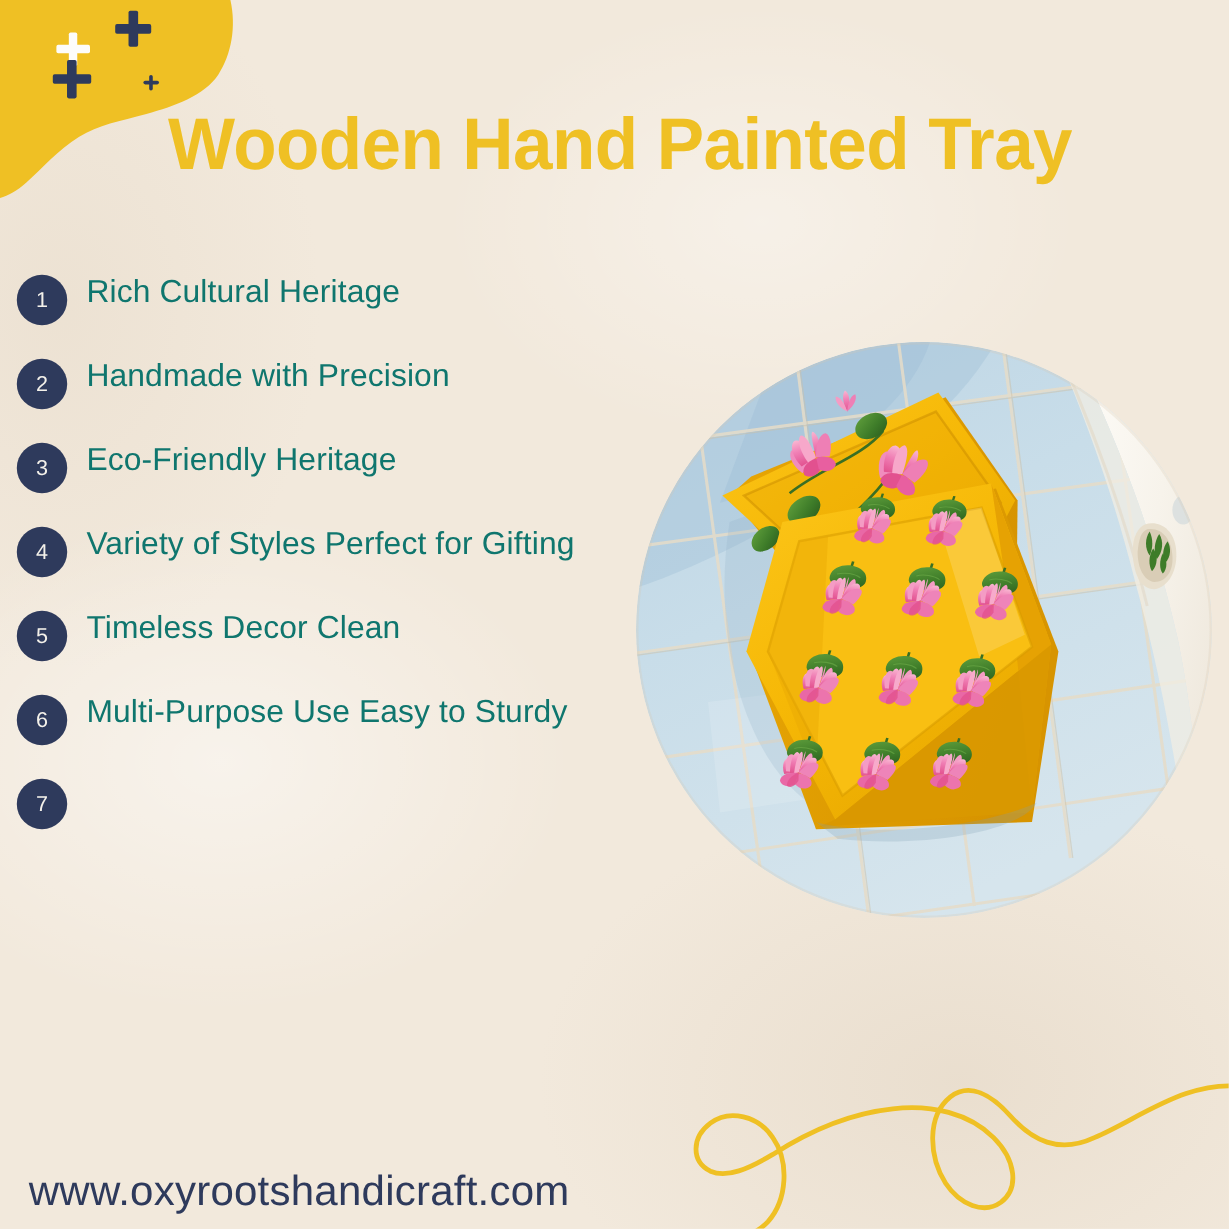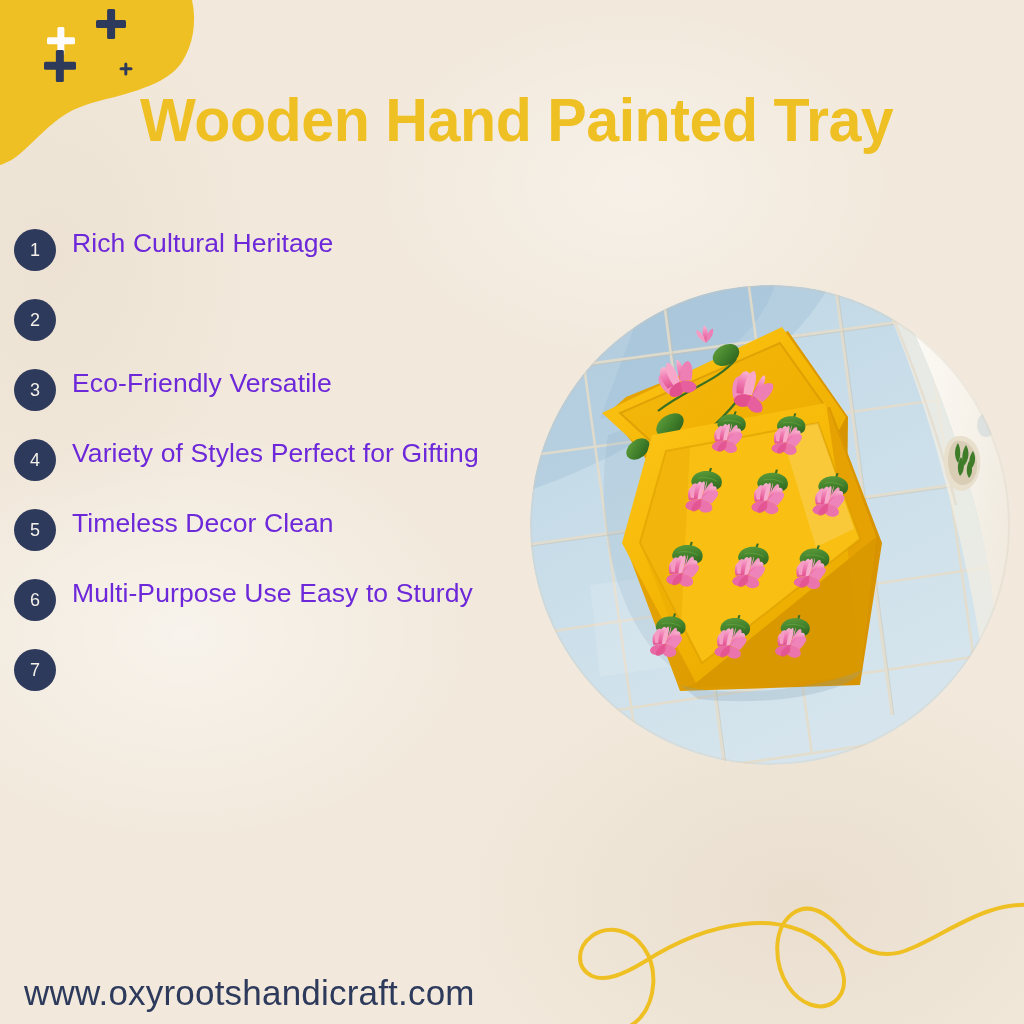--- a/index.html
+++ b/index.html
@@ -75,21 +75,21 @@
     color:#F4F1EA;
     display:flex; align-items:center; justify-content:center;
     font-size:18px;
     line-height:1;
     margin-top:3px;
   }
   .feature-text {
     margin-left:16px;
     font-size:26.5px;
     line-height:1.30;
-    color:#6d28d9;
+    color:#0f766e;
     letter-spacing:.1px;
     max-width:470px;
   }
   .feature.wide .feature-text { max-width:500px; }
 
   
   .photo {
     position:absolute;
     left:530px; top:285px;
     width:480px; height:480px;
@@ -149,25 +149,26 @@
 
   <ul class="features">
 
     <li class="feature">
       <span class="badge">1</span>
       <span class="feature-text">Rich Cultural Heritage</span>
     </li>
 
     <li class="feature">
       <span class="badge">2</span>
+      <span class="feature-text"> Handmade with Precision</span>
     </li>
 
     <li class="feature">
       <span class="badge">3</span>
-      <span class="feature-text">Eco-Friendly Versatile</span>
+      <span class="feature-text">Eco-Friendly Heritage</span>
     </li>
 
     <li class="feature wide">
       <span class="badge">4</span>
       <span class="feature-text">Variety of Styles Perfect for Gifting</span>
     </li>
 
     <li class="feature">
       <span class="badge">5</span>
       <span class="feature-text"> Timeless Decor Clean</span>

